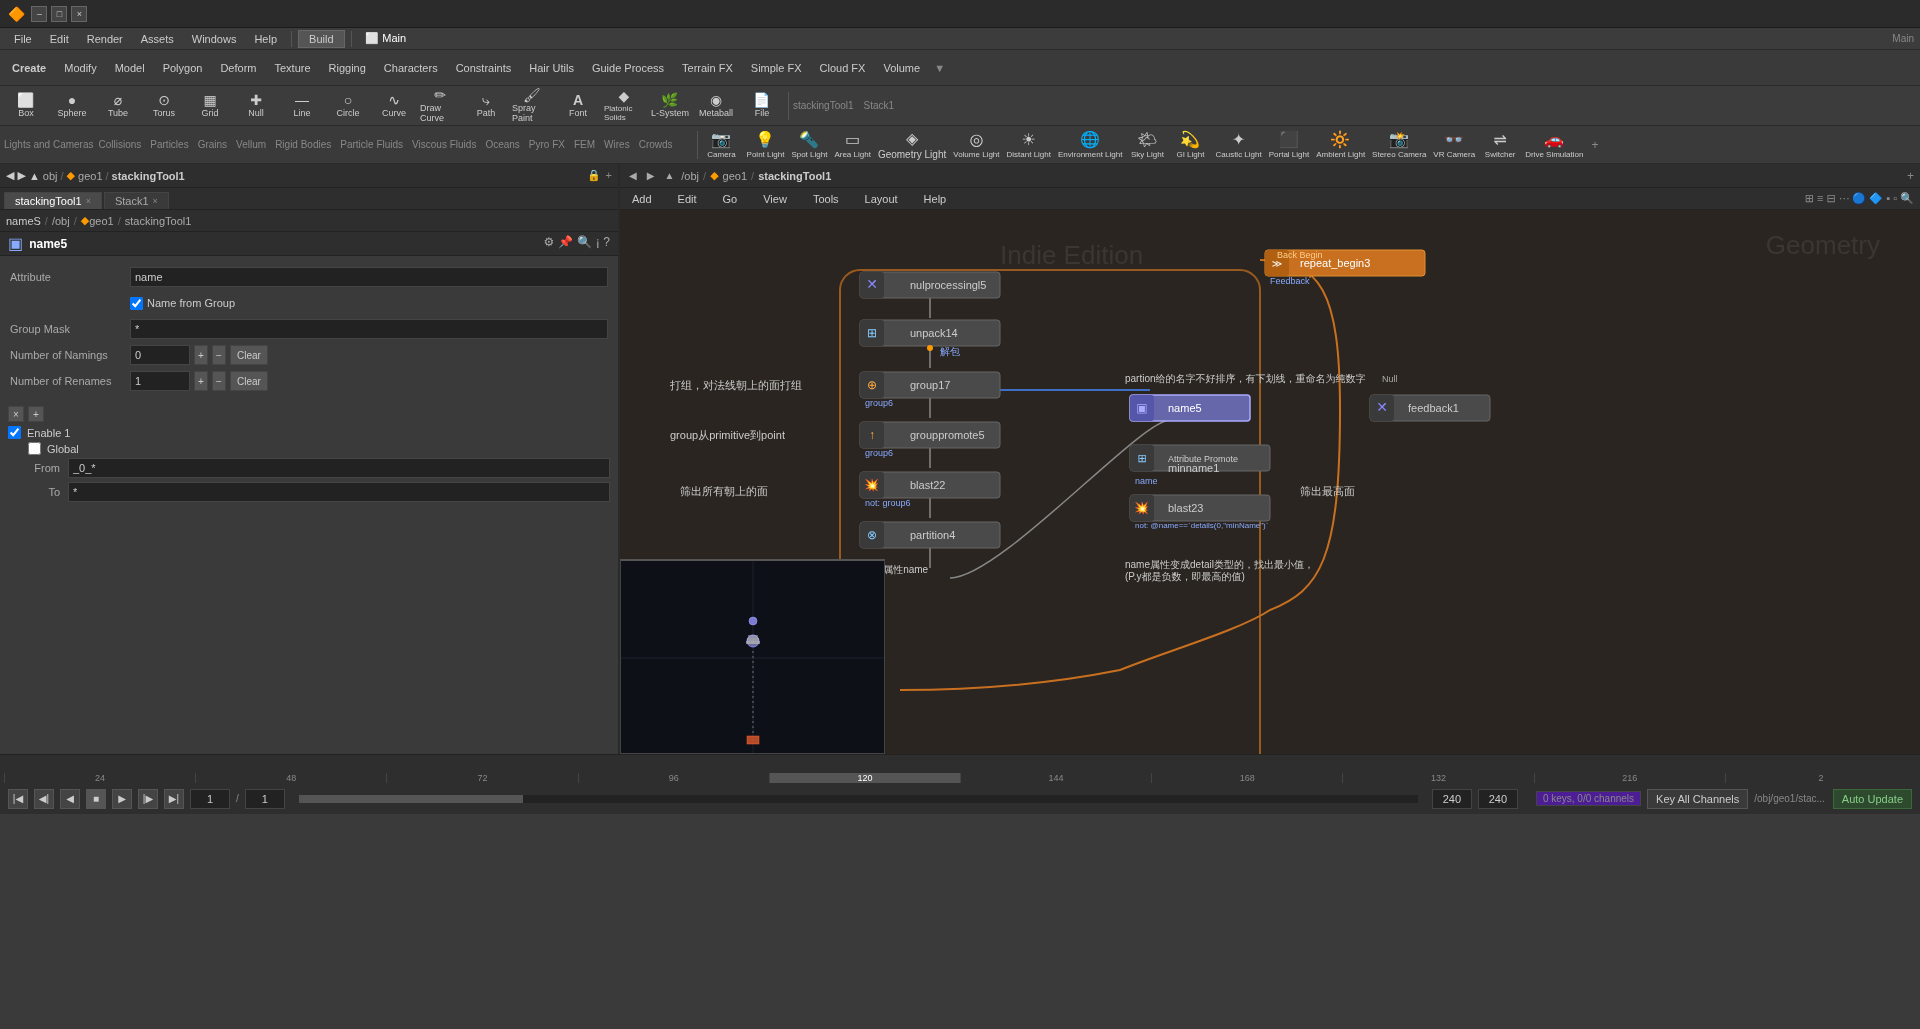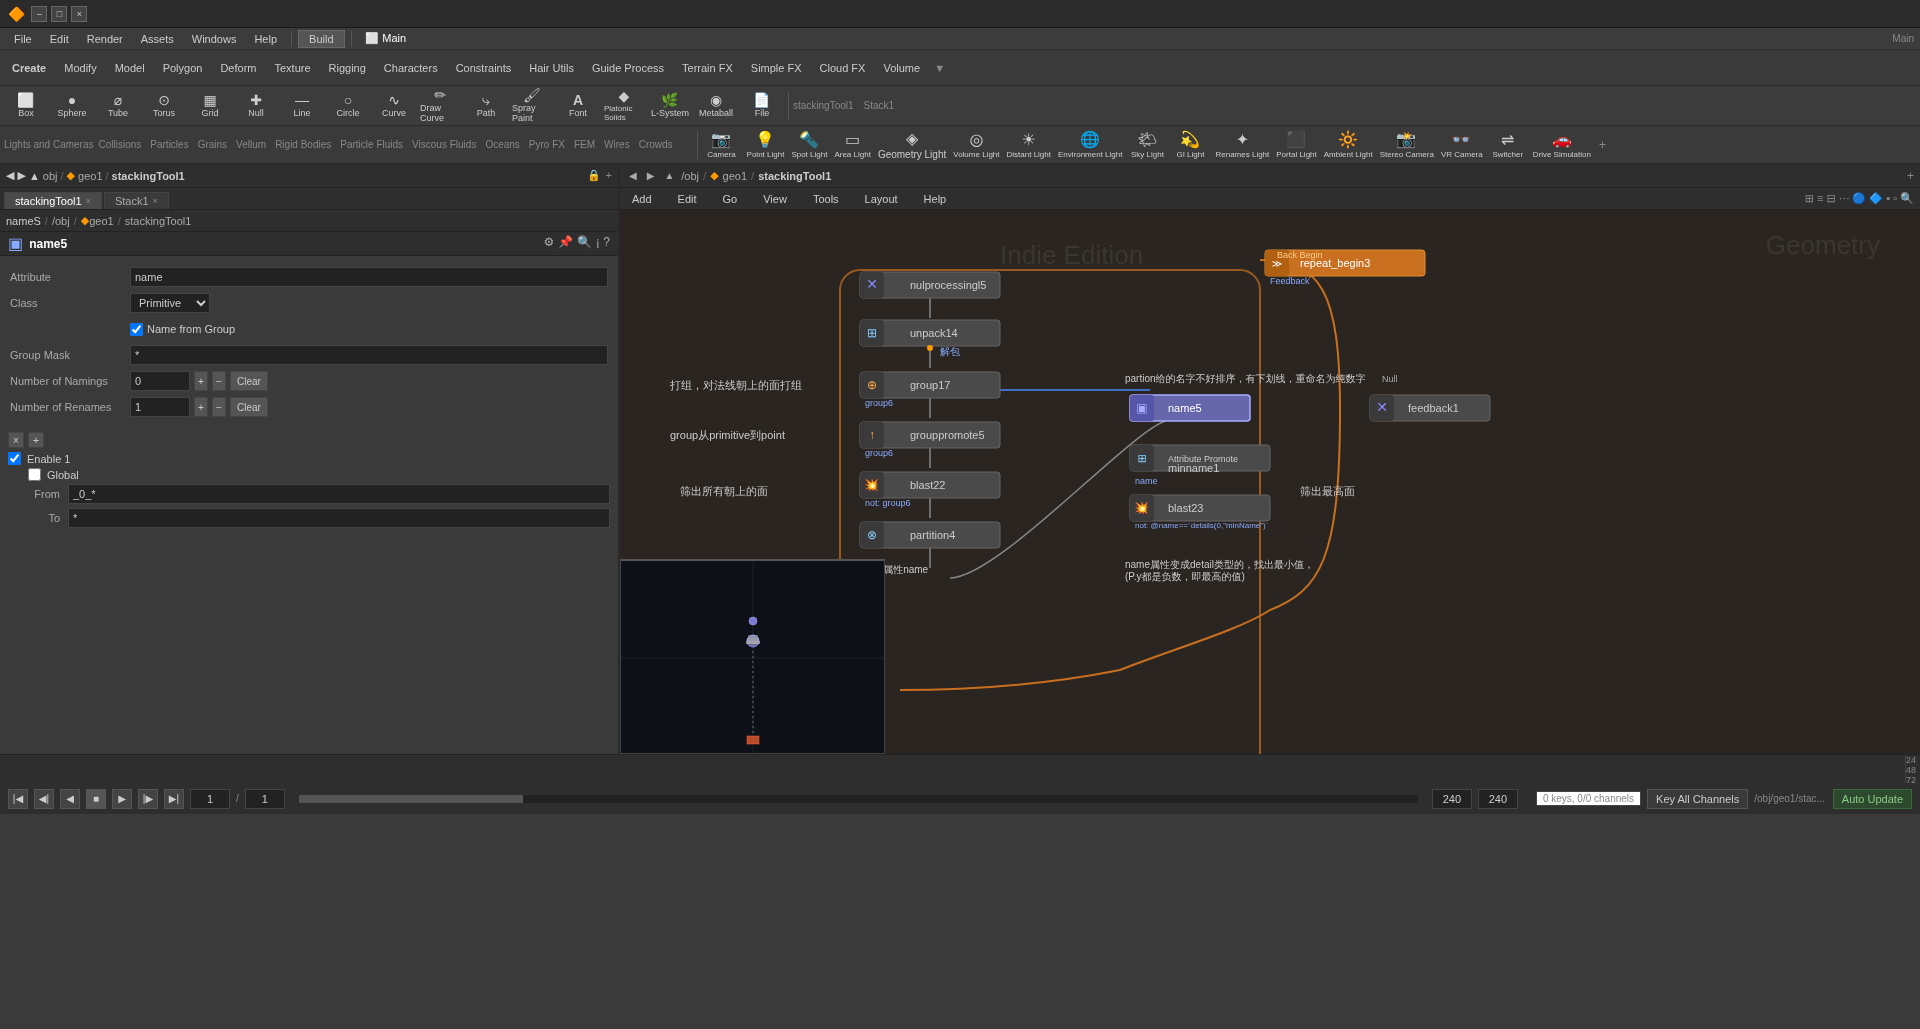--- a/index.html
+++ b/index.html
@@ -217,21 +217,21 @@
       display: flex;
       align-items: center;
     }
     .timeline-ruler {
       flex: 1;
       height: 28px;
       background: #2e2e2e;
       position: relative;
       overflow: hidden;
     }
-    .timeline-marks { display: flex; width: 100%; height: 100%; align-items: flex-end; padding: 0 4px; flex-direction: column; }
+    .timeline-marks { display: flex; width: 100%; height: 100%; align-items: flex-end; padding: 0 4px; }
     .timeline-mark { font-size: 9px; color: #888; flex: 1; text-align: center; border-left: 1px solid #444; height: 10px; line-height: 10px; }
 
     
     #bottom-bar {
       height: 32px;
       background: #2e2e2e;
       display: flex;
       align-items: center;
       padding: 0 8px;
       gap: 6px;
@@ -462,21 +462,21 @@
   <div class="light-btn">
       <div class="icon">🌤</div>
       <div>Sky Light</div>
     </div>
   <div class="light-btn">
       <div class="icon">💫</div>
       <div>GI Light</div>
     </div>
   <div class="light-btn">
       <div class="icon">✦</div>
-      <div style="font-size:8px;">Renames Light</div>
+      <div style="font-size:8px;">Caustic Light</div>
     </div>
   <div class="light-btn">
       <div class="icon">⬛</div>
       <div style="font-size:8px;">Portal Light</div>
     </div>
   <div class="light-btn">
       <div class="icon">🔆</div>
       <div style="font-size:8px;">Ambient Light</div>
     </div>
   <div class="light-btn">
@@ -552,31 +552,20 @@
       </div>
     </div>
 
     <div id="param-panel" style="overflow-y:auto;">
       <table class="param-table">
         <tbody>
             <tr class="param-row">
           <td class="param-label">Attribute</td>
           <td class="param-value">
             <input class="param-input" value="name" style="">
-          </td>
-        </tr>
-        <tr class="param-row">
-          <td class="param-label">Class</td>
-          <td class="param-value">
-            <select class="param-select">
-              <option>Primitive</option>
-              <option>Point</option>
-              <option>Vertex</option>
-              <option>Detail</option>
-            </select>
           </td>
         </tr>
         <tr class="param-row">
           <td class="param-label"></td>
           <td class="param-value">
             <div class="param-checkbox">
               <input type="checkbox" checked="" style="">
               <span>Name from Group</span>
             </div>
           </td>
@@ -831,21 +820,21 @@
 
   <div style="flex:1;height:8px;background:#222;margin:0 8px;position:relative;cursor:pointer;">
     <div style="position:absolute;left:0;top:0;width:20%;height:100%;background:#555;"></div>
   </div>
 
   <input class="frame-input" value="240" style="">
   <input class="frame-input" value="240" style="">
 
   <div style="margin-left:12px;display:flex;align-items:center;gap:6px;">
 
-    <span style="font-size:10px;color:#888;border:1px solid #444;padding:1px 6px;background:#ffffff;">0 keys, 0/0 channels</span>
+    <span style="font-size:10px;color:#888;border:1px solid #444;padding:1px 6px;background:#4c1d95;">0 keys, 0/0 channels</span>
     <button class="key-all-btn">Key All Channels</button>
   </div>
 
   <div style="margin-left:auto;display:flex;align-items:center;gap:8px;">
     <span style="font-size:10px;color:#888;">/obj/geo1/stac...</span>
     <div class="auto-update">Auto Update</div>
   </div>
 </div>
 
 </body></html>

